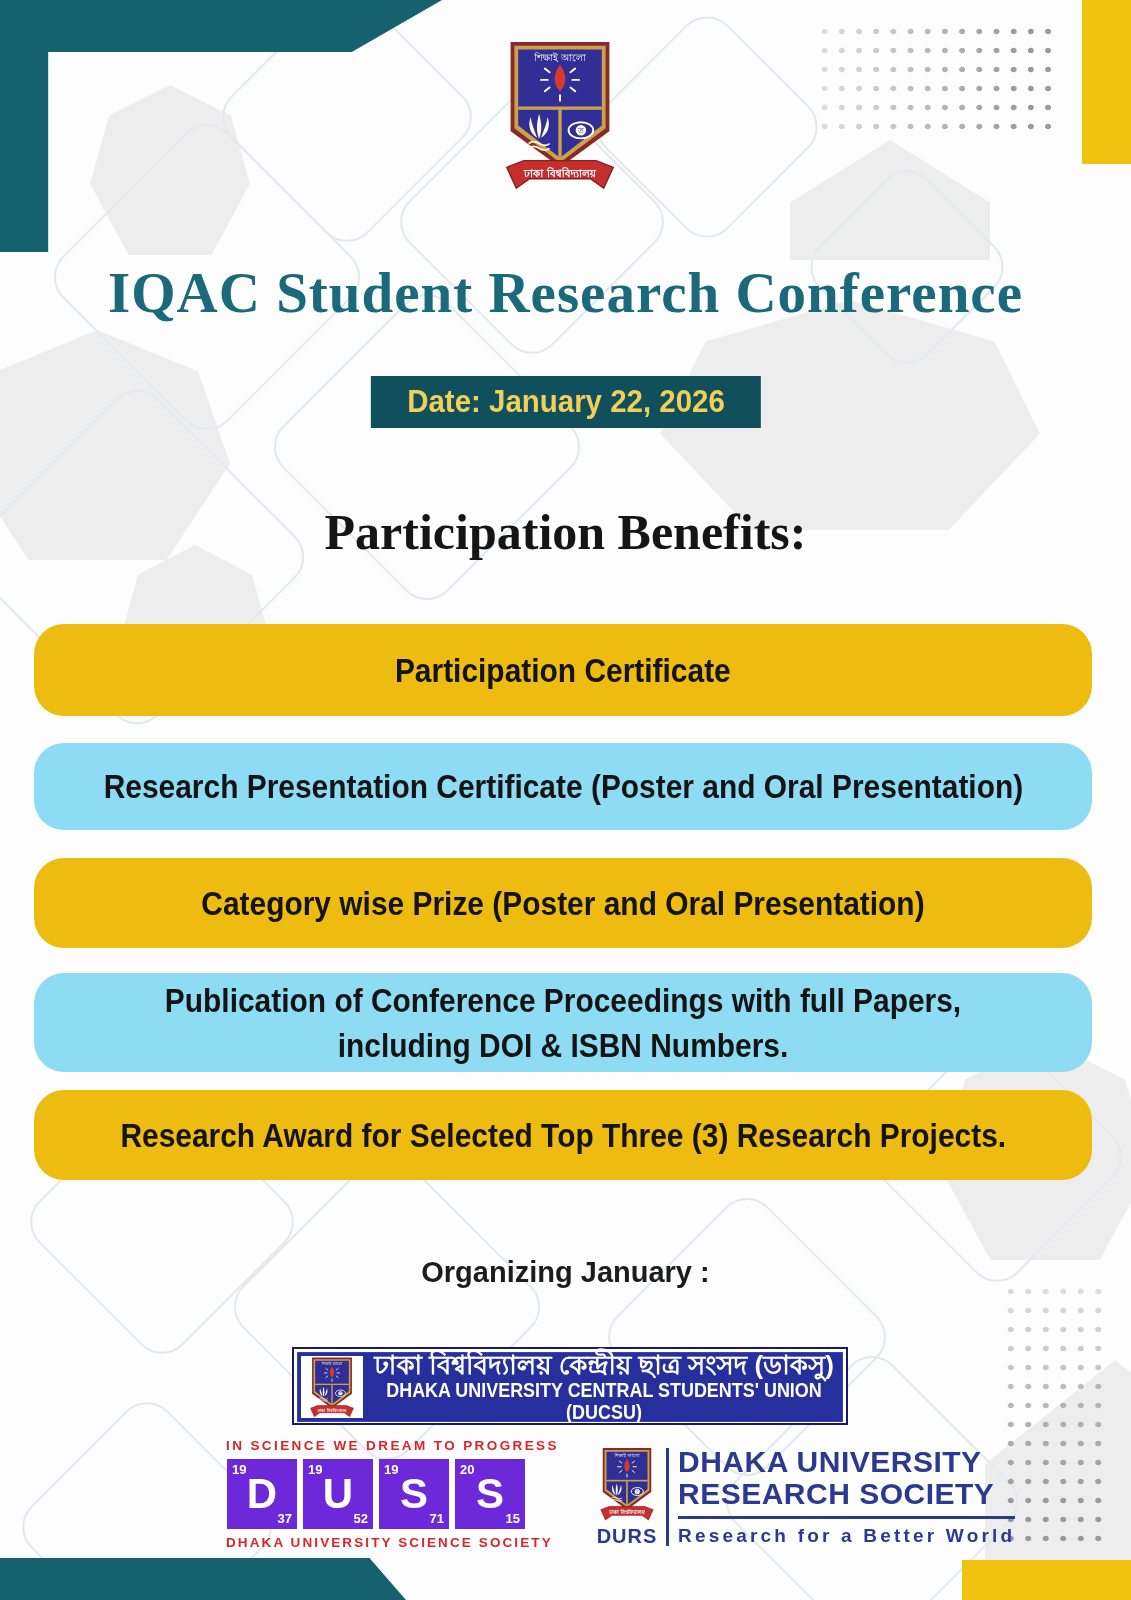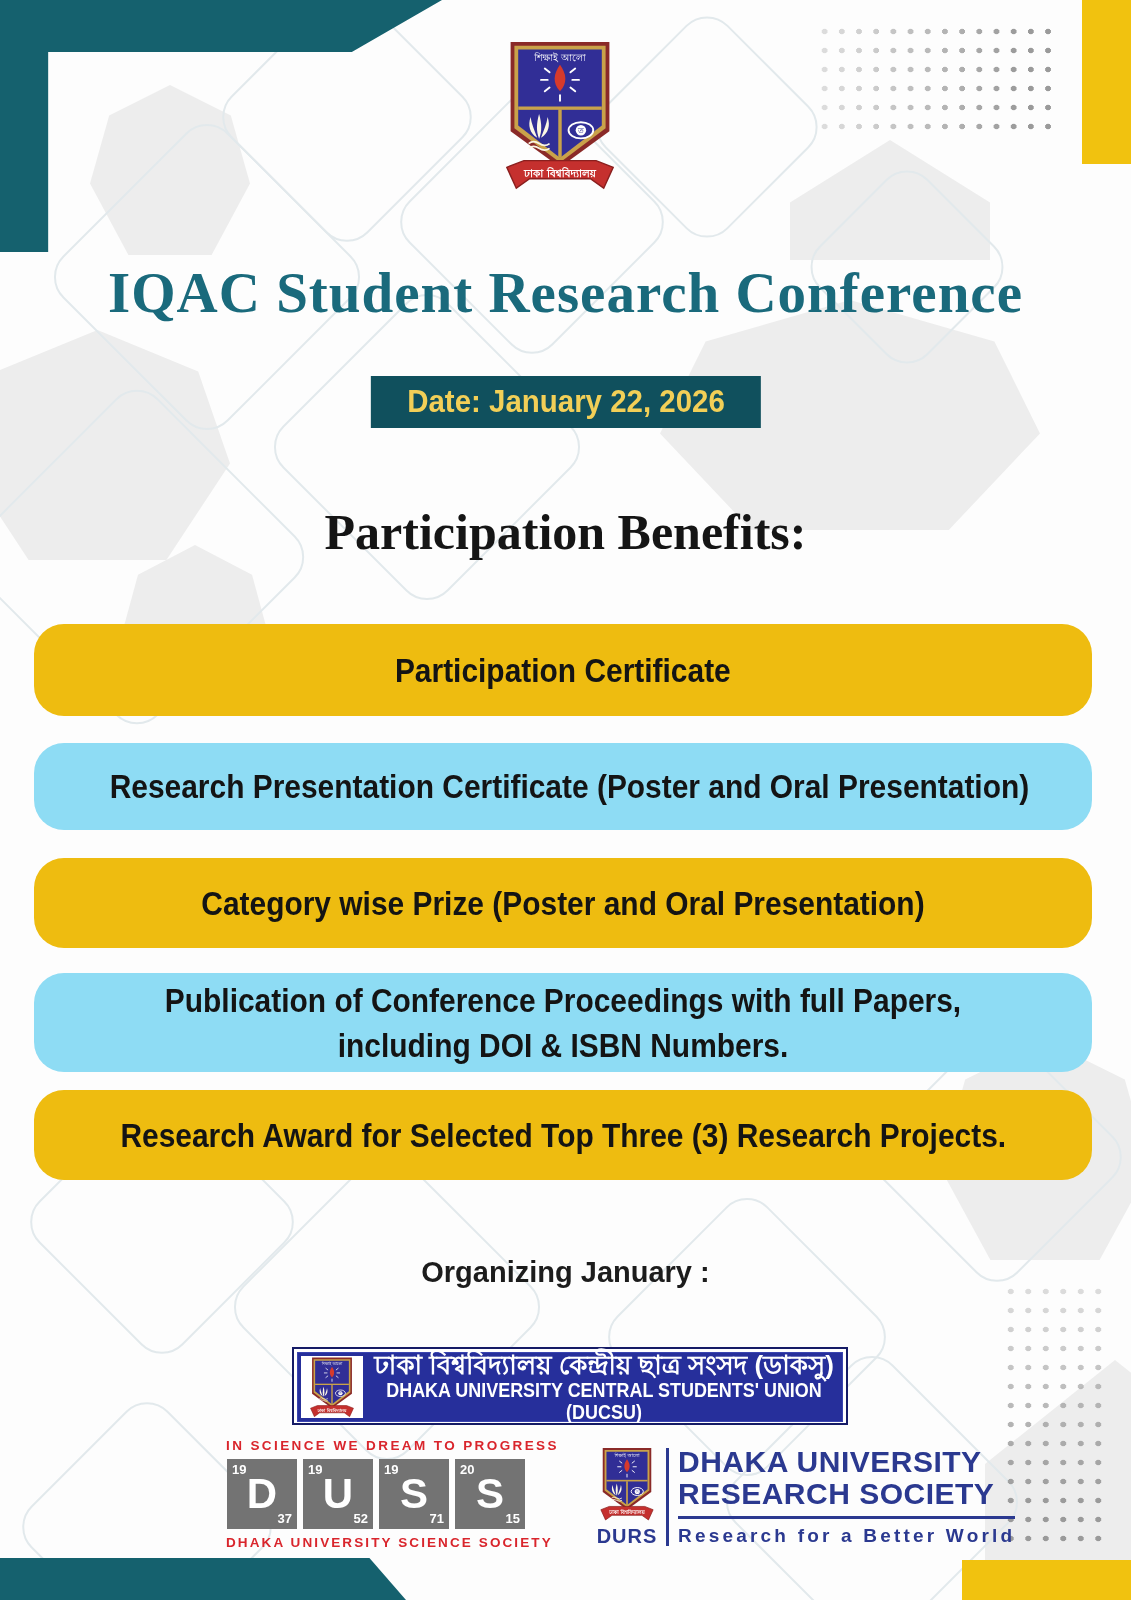--- a/index.html
+++ b/index.html
@@ -62,21 +62,21 @@
     display:flex;align-items:center;justify-content:center;text-align:center;
   }
   .benefit .txt{
     display:inline-block;font-weight:800;font-size:34px;color:#141414;
     transform:scaleX(.88);transform-origin:center;white-space:nowrap;
   }
   .benefit.wrap .txt{white-space:normal;max-width:1165px;line-height:1.32;}
   .benefit.yellow{background:#eebc10;}
   .benefit.blue{background:#8edcf4;}
   .b1{top:624px;height:92px;}
-  .b2{top:743px;height:87px;justify-content:flex-end;}
+  .b2{top:743px;height:87px;}
   .b3{top:858px;height:90px;}
   .b4{top:973px;height:99px;}
   .b5{top:1090px;height:90px;}
   .organizing-heading{
     position:absolute;left:0;right:0;top:1256px;text-align:center;
     font-weight:800;font-size:29px;color:#1c1c1c;margin:0;
   }
   
   .ducsu{
     position:absolute;left:292px;top:1347px;width:556px;height:78px;
@@ -85,21 +85,21 @@
   .ducsu-inner{display:flex;height:100%;background:#262f9b;border:1px solid #3a44b0;}
   .ducsu-logo-box{background:#fff;width:62px;margin:3px;display:flex;align-items:center;justify-content:center;}
   .ducsu-text{flex:1;color:#fff;display:flex;flex-direction:column;justify-content:center;text-align:center;line-height:1.12;}
   .ducsu-bn{font-size:26px;font-weight:bold;}
   .ducsu-en{font-size:19.5px;font-weight:800;transform:scaleX(.92);}
   
   .duss{position:absolute;left:226px;top:1438px;width:300px;text-align:center;}
   .duss-tagline{color:#d9252c;font-weight:800;font-size:13.5px;letter-spacing:2.4px;white-space:nowrap;}
   .duss-tiles{display:flex;gap:6px;justify-content:center;margin:6px 0;}
   .duss-tile{
-    position:relative;width:70px;height:70px;background:#737373;color:#fff;
+    position:relative;width:70px;height:70px;background:#6d28d9;color:#fff;
     display:flex;align-items:center;justify-content:center;
   }
   .duss-tile .letter{font-size:42px;font-weight:bold;}
   .duss-tile .num-tl{position:absolute;left:5px;top:3px;font-size:13px;font-weight:bold;}
   .duss-tile .num-br{position:absolute;right:5px;bottom:3px;font-size:13px;font-weight:bold;}
   .duss-name{color:#d9252c;font-weight:800;font-size:13.5px;letter-spacing:2.1px;white-space:nowrap;}
   
   .durs{position:absolute;left:594px;top:1446px;display:flex;align-items:stretch;}
   .durs-left{width:66px;display:flex;flex-direction:column;align-items:center;justify-content:flex-end;}
   .durs-abbr{color:#2b3990;font-weight:800;font-size:20px;letter-spacing:1px;margin-top:2px;}

